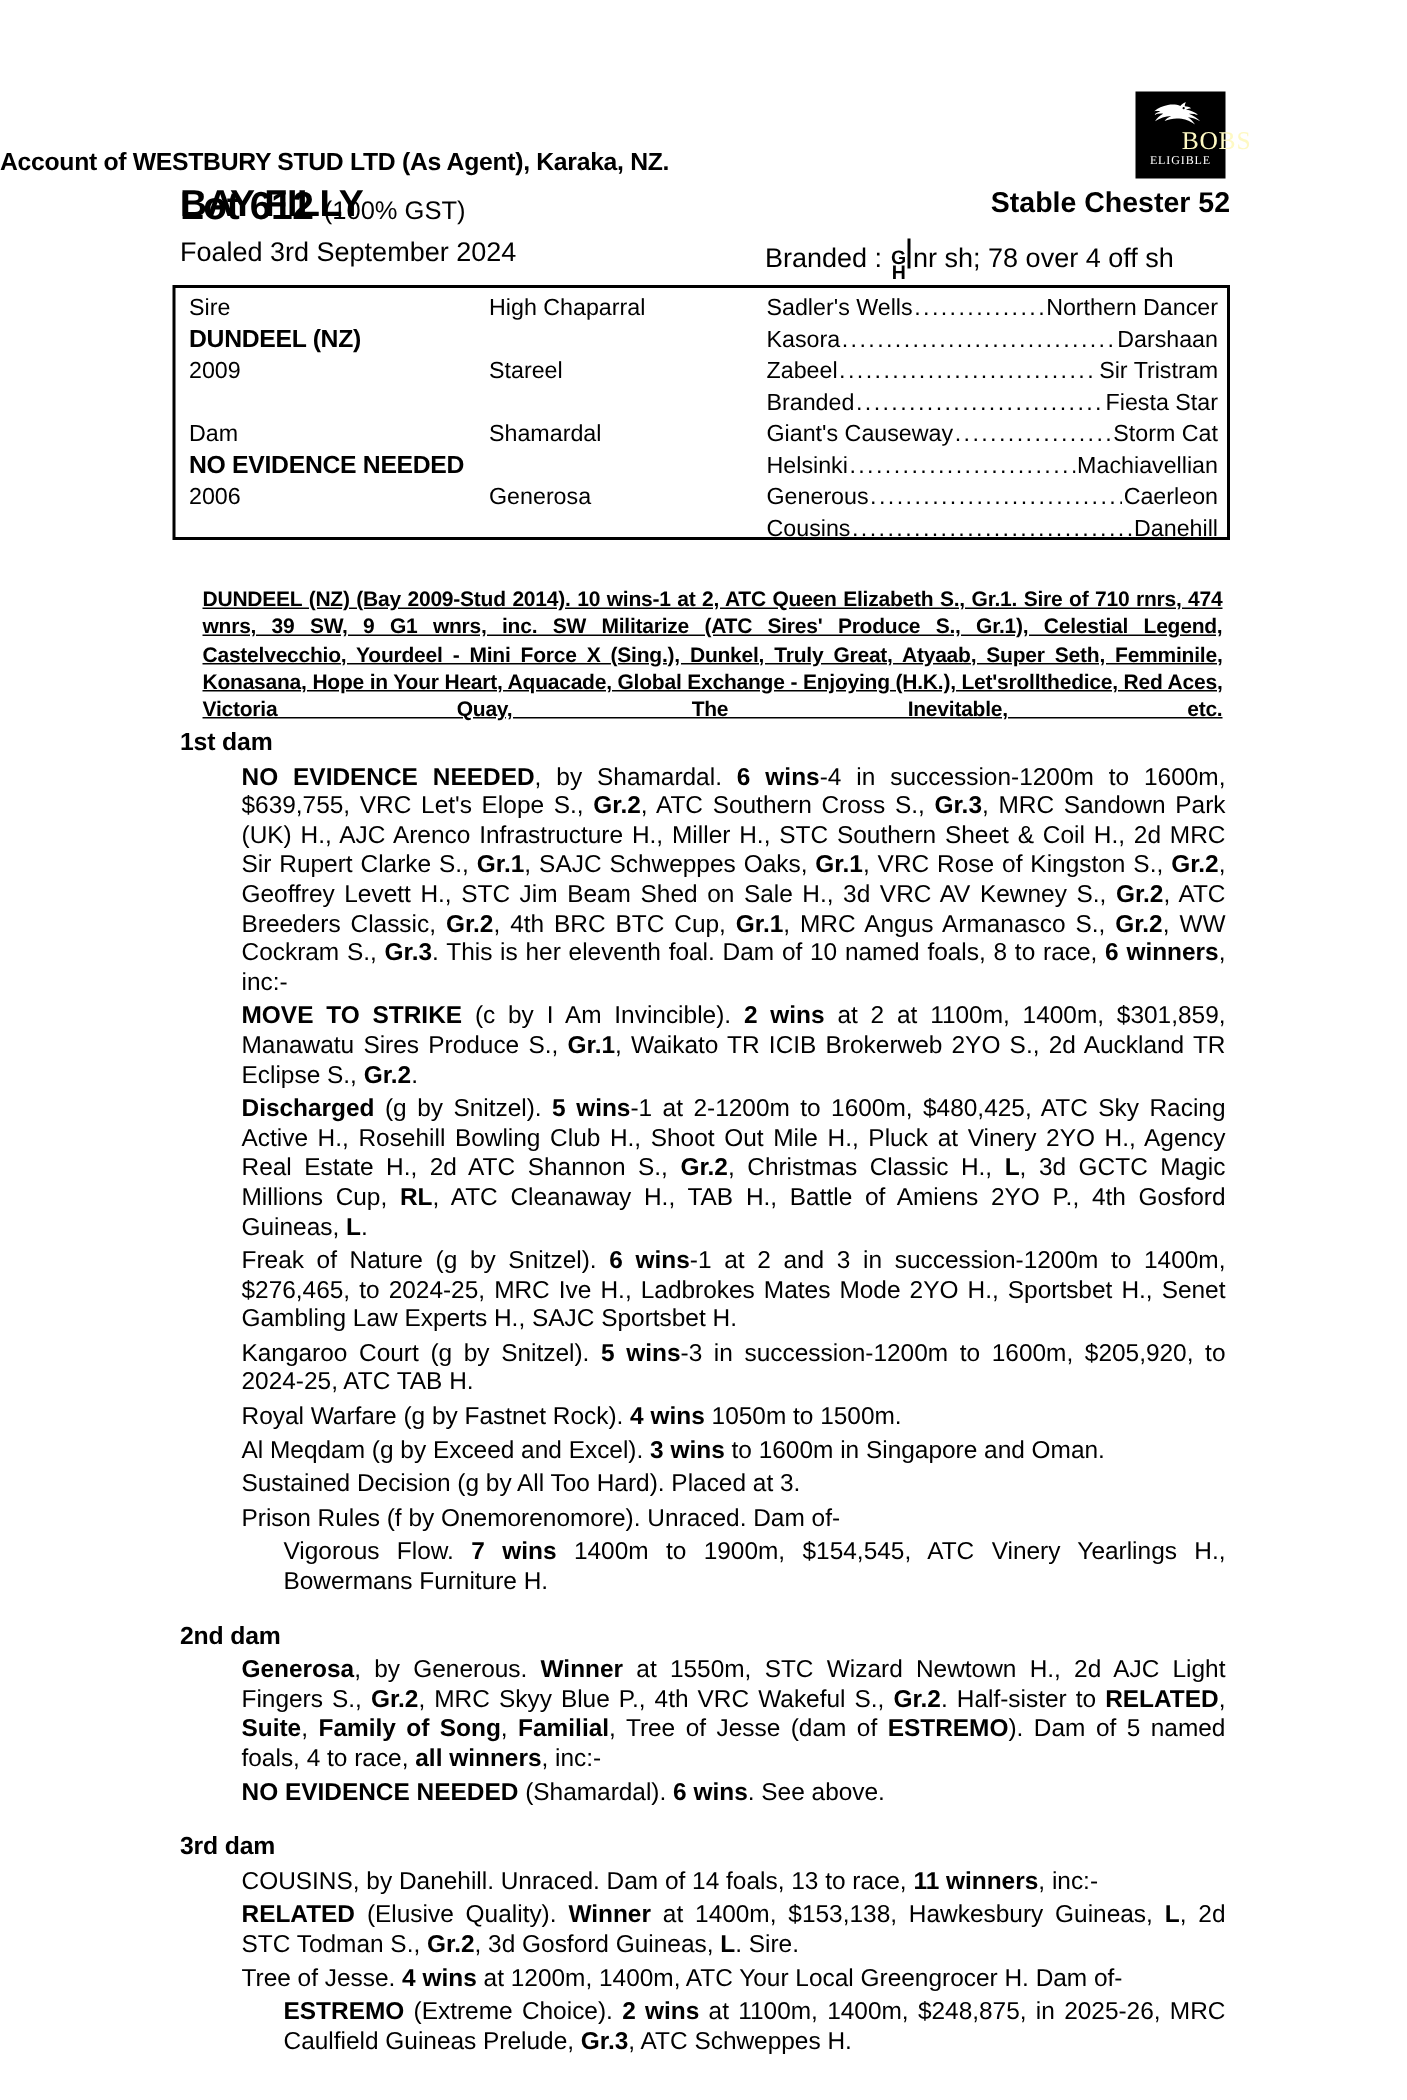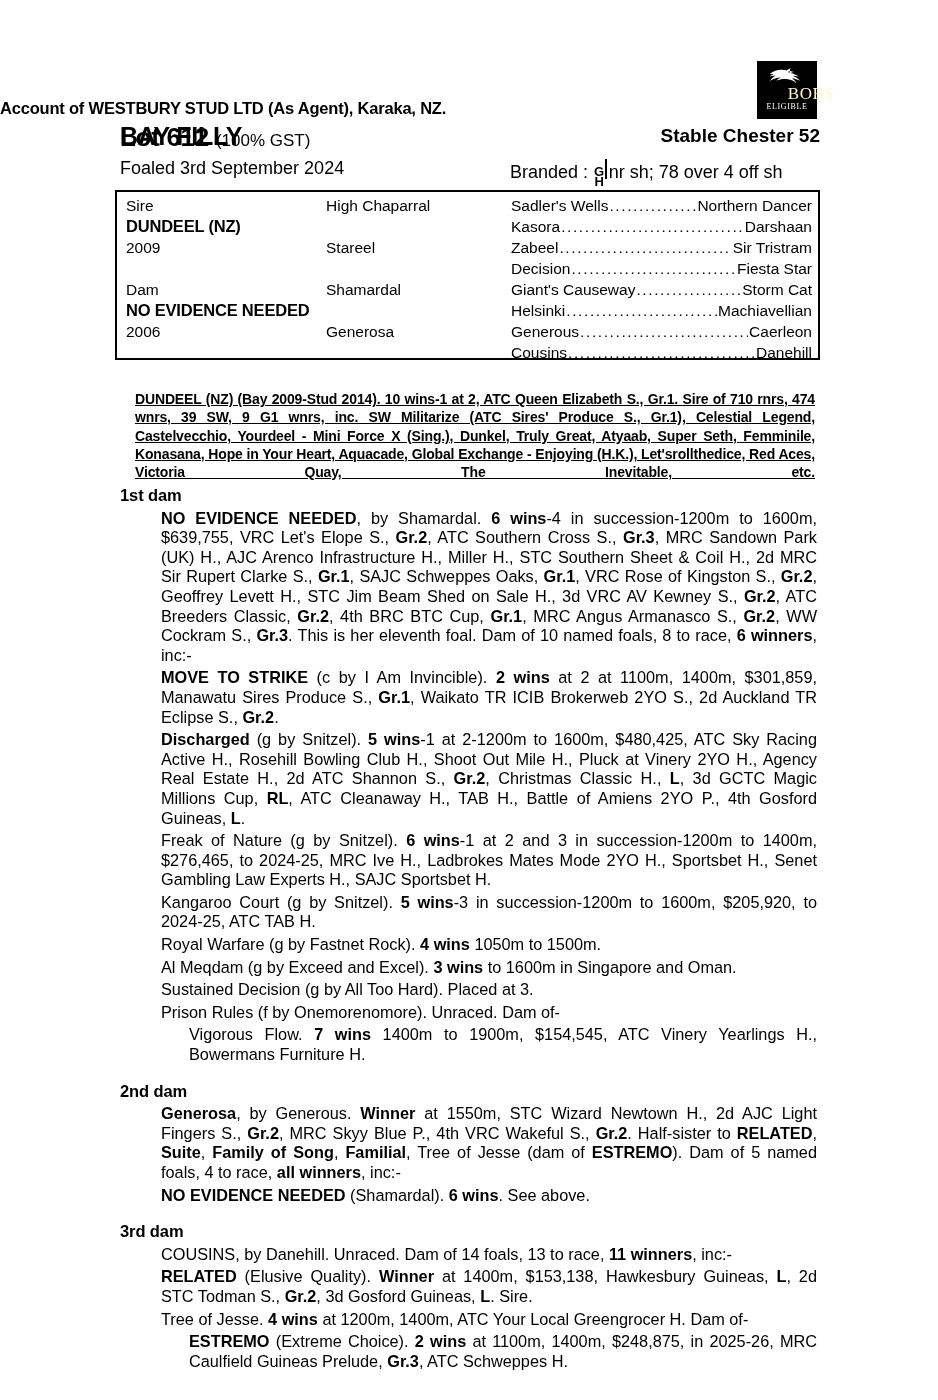--- a/index.html
+++ b/index.html
@@ -325,21 +325,21 @@
           <div class="ped-c3">
             <span class="leader-l">Zabeel</span>
             <span class="leader-dots">..........................................................................................</span>
             <span class="leader-r">Sir Tristram</span>
           </div>
         </div>
         <div class="ped-row">
           <div class="ped-c1"></div>
           <div class="ped-c2"></div>
           <div class="ped-c3">
-            <span class="leader-l">Decision</span>
+            <span class="leader-l">Branded</span>
             <span class="leader-dots">..........................................................................................</span>
             <span class="leader-r">Fiesta Star</span>
           </div>
         </div>
         <div class="ped-row">
           <div class="ped-c1">Dam</div>
           <div class="ped-c2">Shamardal</div>
           <div class="ped-c3">
             <span class="leader-l">Giant's Causeway</span>
             <span class="leader-dots">..........................................................................................</span>

